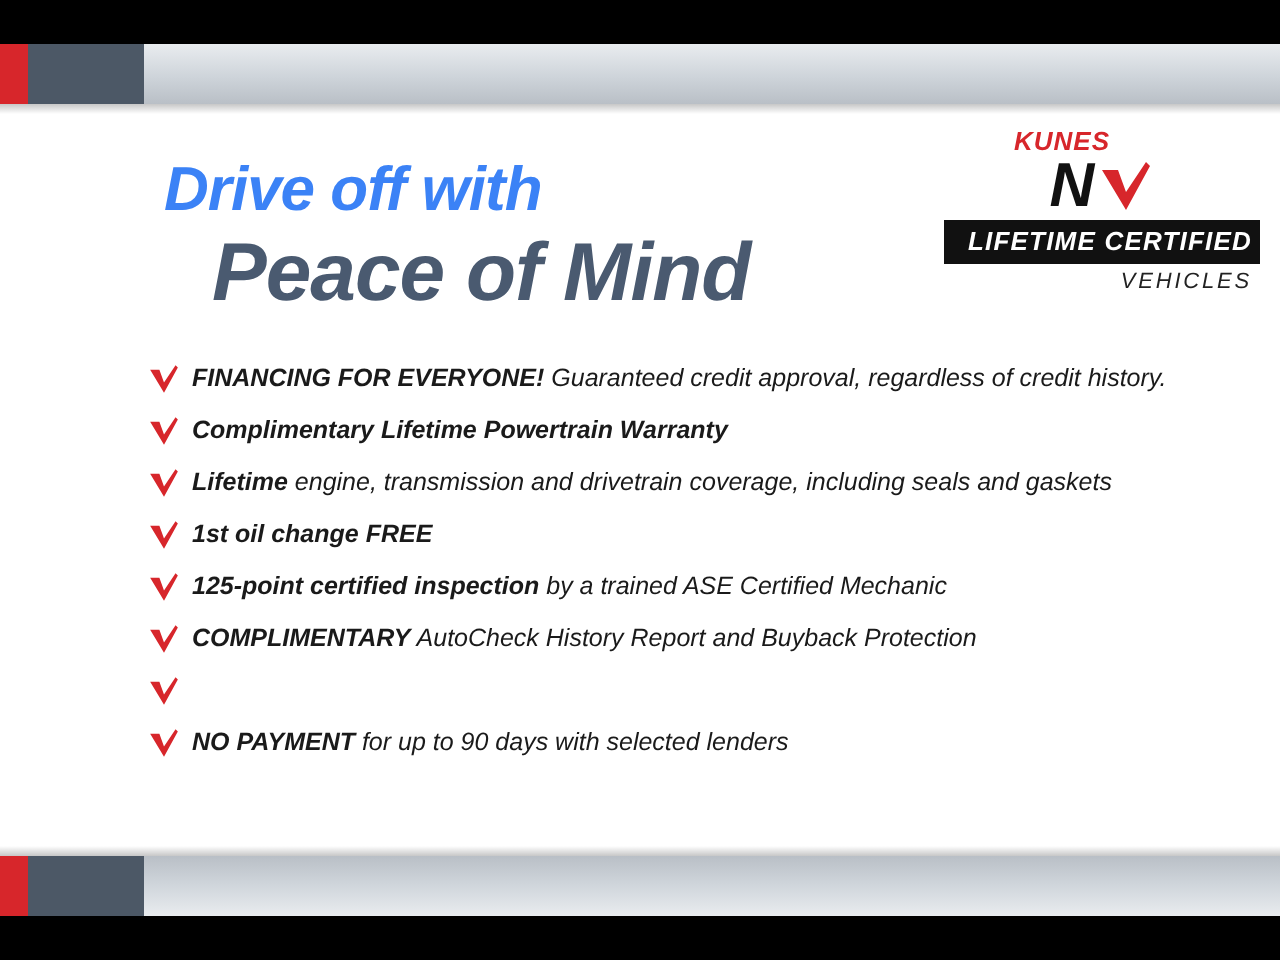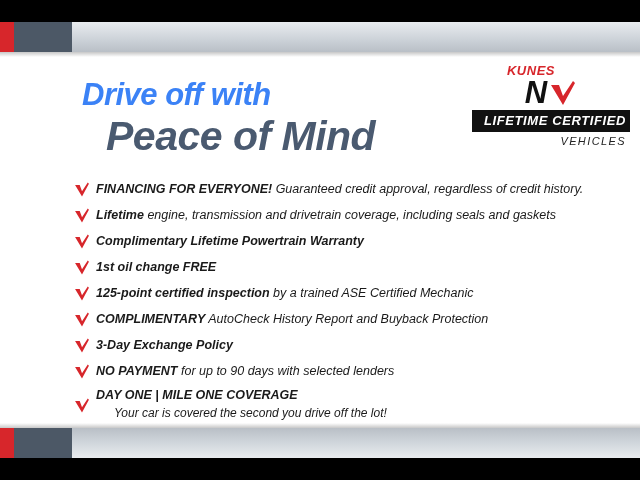--- a/index.html
+++ b/index.html
@@ -269,42 +269,42 @@
         </span>
       </div>
 
       <div class="bullet-row">
         <span class="bullet-check">
           <svg width="16" height="15" viewBox="0 0 26 26" xmlns="http://www.w3.org/2000/svg">
             <path d="M1 5 L9 5 L13 16 L23 1 L25 3 L13 25 Z" fill="#d7262b"></path>
           </svg>
         </span>
         <span class="bullet-text">
+          <b>Complimentary Lifetime Powertrain Warranty</b><span></span>
+        </span>
+      </div>
+
+      <div class="bullet-row">
+        <span class="bullet-check">
+          <svg width="16" height="15" viewBox="0 0 26 26" xmlns="http://www.w3.org/2000/svg">
+            <path d="M1 5 L9 5 L13 16 L23 1 L25 3 L13 25 Z" fill="#d7262b"></path>
+          </svg>
+        </span>
+        <span class="bullet-text">
           <b>Lifetime</b><span> engine, transmission and drivetrain coverage, including seals and gaskets</span>
         </span>
       </div>
 
       <div class="bullet-row">
         <span class="bullet-check">
           <svg width="16" height="15" viewBox="0 0 26 26" xmlns="http://www.w3.org/2000/svg">
             <path d="M1 5 L9 5 L13 16 L23 1 L25 3 L13 25 Z" fill="#d7262b"></path>
           </svg>
         </span>
         <span class="bullet-text">
-          <b>Complimentary Lifetime Powertrain Warranty</b><span></span>
-        </span>
-      </div>
-
-      <div class="bullet-row">
-        <span class="bullet-check">
-          <svg width="16" height="15" viewBox="0 0 26 26" xmlns="http://www.w3.org/2000/svg">
-            <path d="M1 5 L9 5 L13 16 L23 1 L25 3 L13 25 Z" fill="#d7262b"></path>
-          </svg>
-        </span>
-        <span class="bullet-text">
           <b>1st oil change FREE</b><span></span>
         </span>
       </div>
 
       <div class="bullet-row">
         <span class="bullet-check">
           <svg width="16" height="15" viewBox="0 0 26 26" xmlns="http://www.w3.org/2000/svg">
             <path d="M1 5 L9 5 L13 16 L23 1 L25 3 L13 25 Z" fill="#d7262b"></path>
           </svg>
         </span>
@@ -323,47 +323,33 @@
           <b>COMPLIMENTARY</b><span> AutoCheck History Report and Buyback Protection</span>
         </span>
       </div>
 
       <div class="bullet-row">
         <span class="bullet-check">
           <svg width="16" height="15" viewBox="0 0 26 26" xmlns="http://www.w3.org/2000/svg">
             <path d="M1 5 L9 5 L13 16 L23 1 L25 3 L13 25 Z" fill="#d7262b"></path>
           </svg>
         </span>
-        <span class="bullet-text">
-          <b>3-Day Exchange Policy</b><span></span>
-        </span>
       </div>
 
       <div class="bullet-row">
         <span class="bullet-check">
           <svg width="16" height="15" viewBox="0 0 26 26" xmlns="http://www.w3.org/2000/svg">
             <path d="M1 5 L9 5 L13 16 L23 1 L25 3 L13 25 Z" fill="#d7262b"></path>
           </svg>
         </span>
         <span class="bullet-text">
           <b>NO PAYMENT</b><span> for up to 90 days with selected lenders</span>
         </span>
       </div>
 
-      <div class="bullet-row">
-        <span class="bullet-check">
-          <svg width="16" height="15" viewBox="0 0 26 26" xmlns="http://www.w3.org/2000/svg">
-            <path d="M1 5 L9 5 L13 16 L23 1 L25 3 L13 25 Z" fill="#d7262b"></path>
-          </svg>
-        </span>
-        <span class="bullet-text">
-          <b>DAY ONE  |  MILE ONE COVERAGE</b><span></span>
-          <span class="bullet-sub">Your car is covered the second you drive off the lot!</span>
-        </span>
-      </div>
 
     </div>
 
     <div class="band-bottom-shadow"></div>
     <div class="band-bottom">
       <div class="band-bottom-red"></div>
       <div class="band-bottom-dark"></div>
     </div>
 
   </div>

